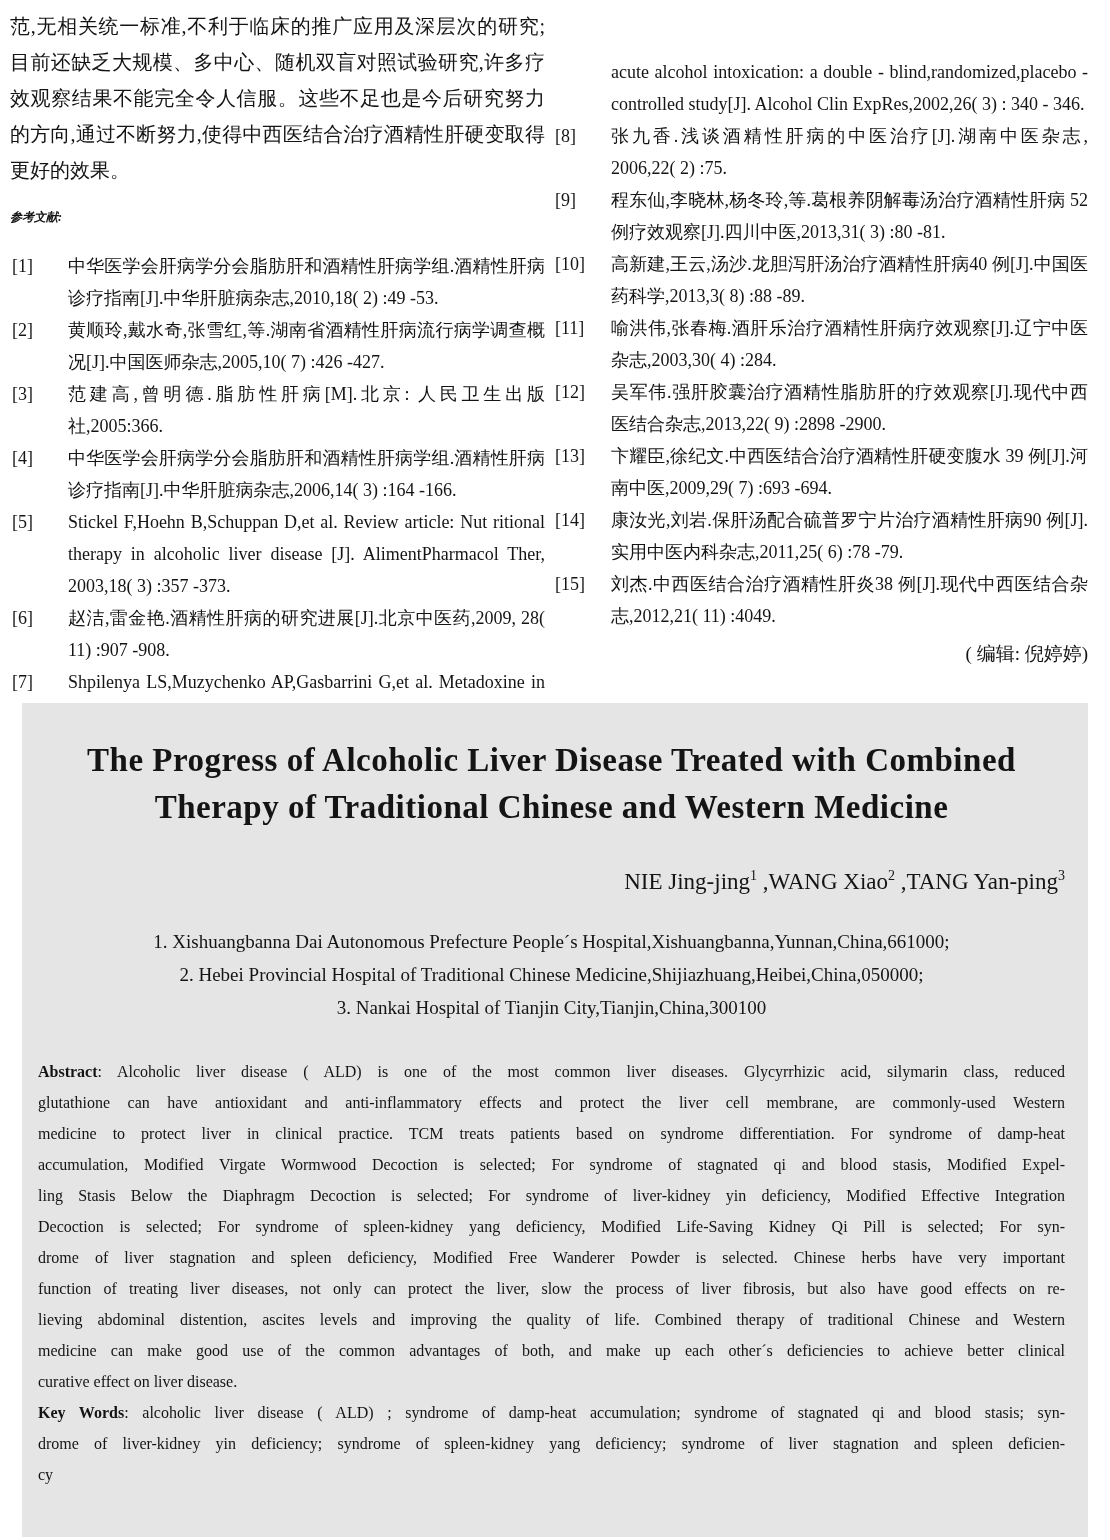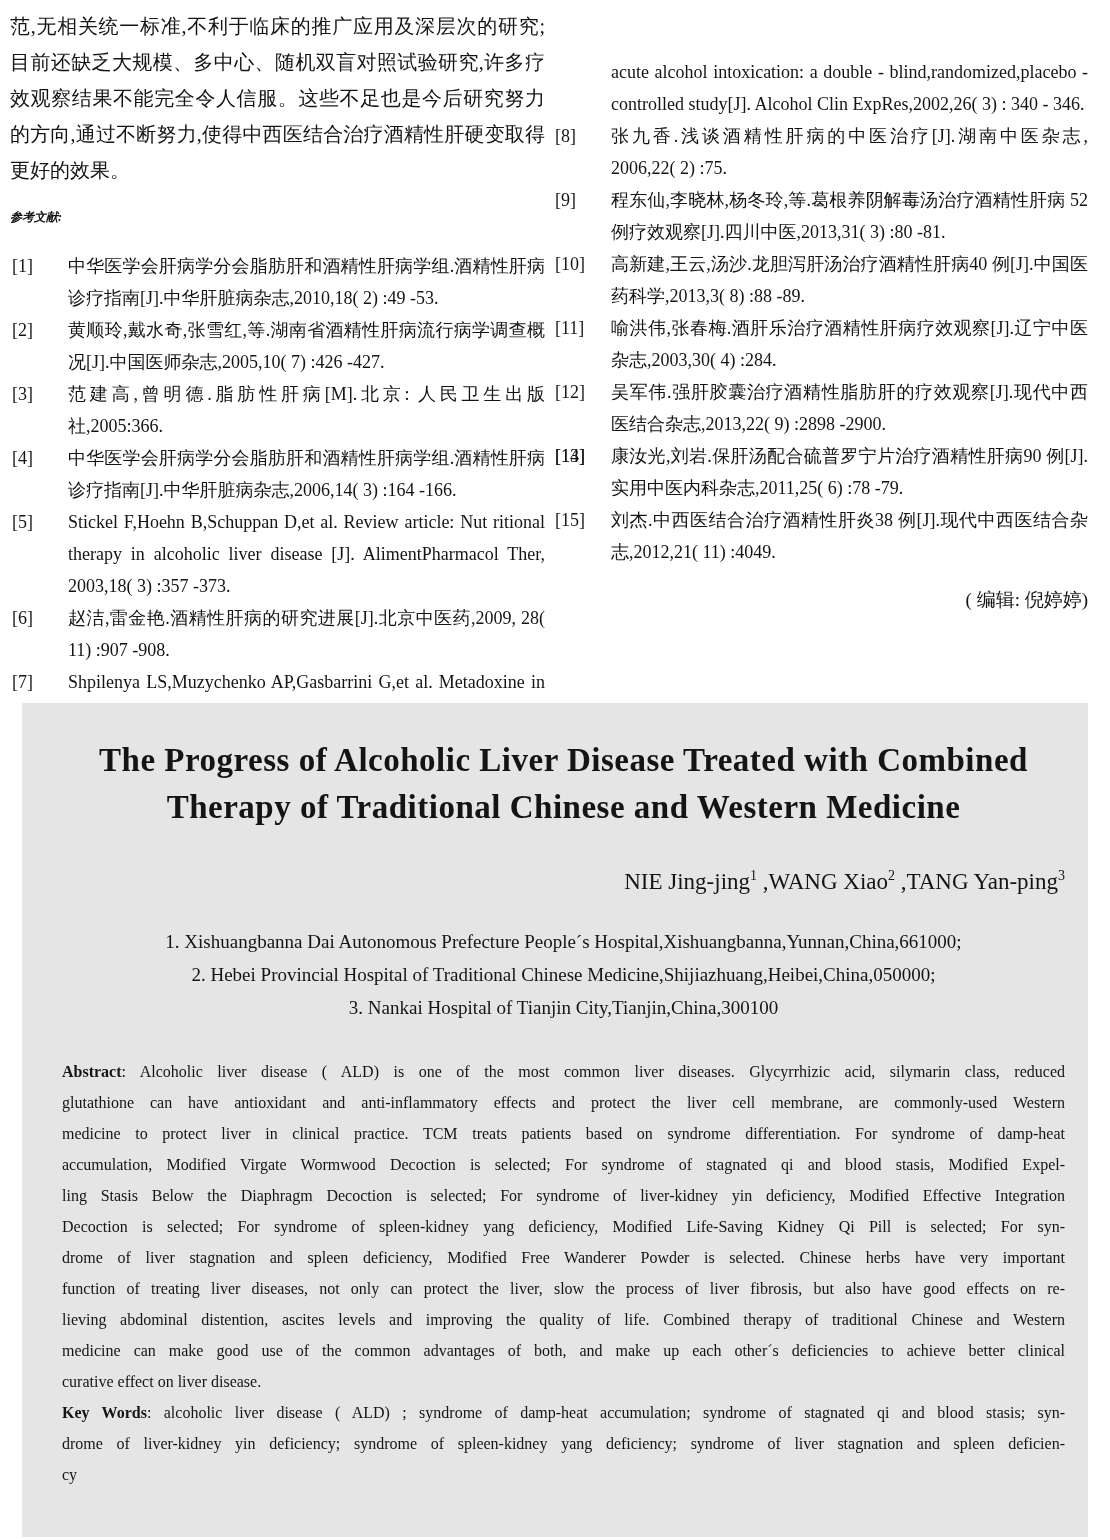--- a/index.html
+++ b/index.html
@@ -46,27 +46,27 @@
   .stretch-last { text-align-last: justify; }
   .ref-cont {
     padding-left: 58px;
     text-align: justify;
     margin-top: 48px;
   }
   .editor-note {
     text-align: right;
     font-size: 19px;
     line-height: 32px;
-    margin-top: 16px;
+    margin-top: 6px;
   }
   .ebox {
     margin: 5px 22px 0 22px;
     width: 1066px;
     box-sizing: border-box;
-    padding: 24px 23px 47px 40px;
+    padding: 24px 23px 47px 16px;
     background: #e5e5e5;
   }
   .etitle {
     margin-top: 10px;
     font-size: 33px;
     line-height: 47px;
     font-weight: bold;
     text-align: center;
     letter-spacing: 0.5px;
   }
@@ -157,20 +157,21 @@
         <div class="ref">
           <span class="ref-num">[11]</span>
           <span>喻洪伟,张春梅.酒肝乐治疗酒精性肝病疗效观察[J].辽宁中医杂志,2003,30( 4) :284.</span>
         </div>
         <div class="ref">
           <span class="ref-num">[12]</span>
           <span>吴军伟.强肝胶囊治疗酒精性脂肪肝的疗效观察[J].现代中西医结合杂志,2013,22( 9) :2898 -2900.</span>
         </div>
         <div class="ref">
           <span class="ref-num">[13]</span>
+          <span>卞耀臣,徐纪文.中西医结合治疗酒精性肝硬变腹水 39 例[J].河南中医,2009,29( 7) :693 -694.</span>
         </div>
         <div class="ref">
           <span class="ref-num">[14]</span>
           <span>康汝光,刘岩.保肝汤配合硫普罗宁片治疗酒精性肝病90 例[J].实用中医内科杂志,2011,25( 6) :78 -79.</span>
         </div>
         <div class="ref">
           <span class="ref-num">[15]</span>
           <span>刘杰.中西医结合治疗酒精性肝炎38 例[J].现代中西医结合杂志,2012,21( 11) :4049.</span>
         </div>
       </div>

